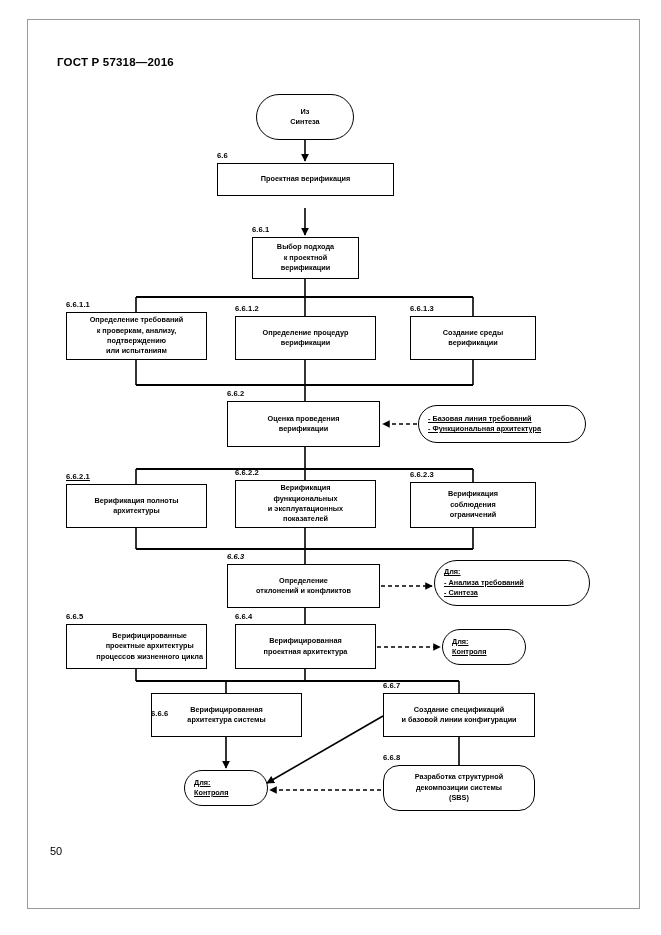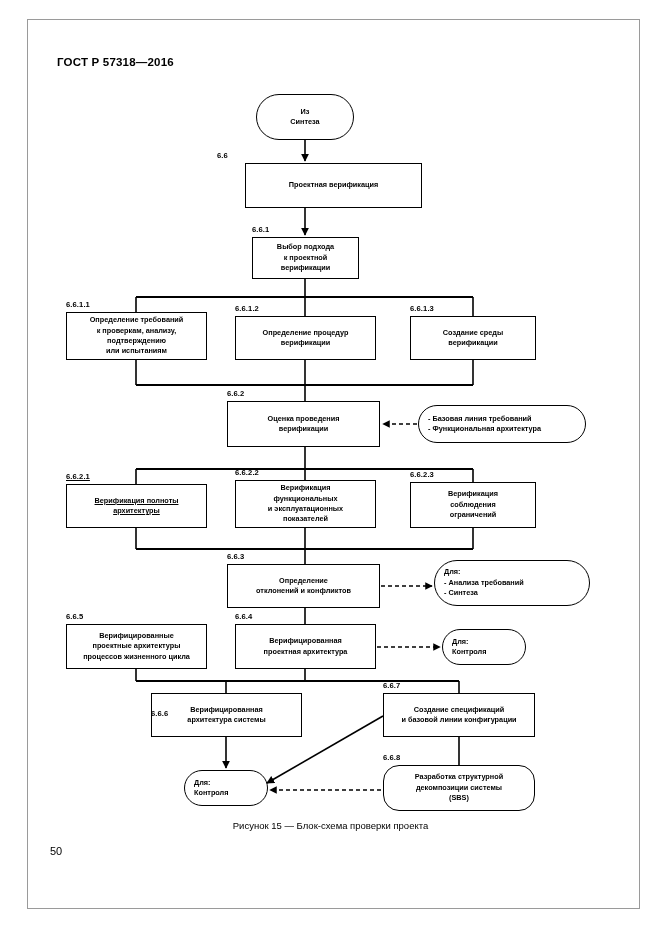--- a/index.html
+++ b/index.html
@@ -80,20 +80,21 @@
   }
   .node.oval {
     border: 1.8px solid #000000;
     border-radius: 999px;
   }
   .node .txt { display: block; }
   .node.left-align {
     justify-content: flex-start;
     text-align: left;
     padding-left: 9px;
+    text-decoration: underline;
   }
   .tag {
     position: absolute;
     font-size: 7.6px;
     font-weight: bold;
     white-space: nowrap;
     letter-spacing: 0.1px;
   }
 </style>
 </head>
@@ -164,21 +165,21 @@
       <line x1="377" y1="647" x2="440" y2="647" marker-end="url(#arrow)"></line>
 
       <line x1="381" y1="790" x2="270" y2="790" marker-end="url(#arrow)"></line>
     </g>
   </svg>
 
   <div id="nodes-layer">
       <div class="node oval" style="left: 256px; top: 94px; width: 98px; height: 46px;">
         <span class="txt">Из<br>Синтеза</span>
       </div>
-      <div class="node rect" style="left: 217px; top: 163px; width: 177px; height: 45px; margin-left: 28px;">
+      <div class="node rect" style="left: 217px; top: 163px; width: 177px; height: 33px;">
         <span class="txt">Проектная верификация</span>
       </div>
       <div class="tag" style="left: 217px; top: 151px;">6.6</div>
       <div class="node rect" style="left: 252px; top: 237px; width: 107px; height: 42px;">
         <span class="txt">Выбор подхода<br>к проектной<br>верификации</span>
       </div>
       <div class="tag" style="left: 252px; top: 225px;">6.6.1</div>
       <div class="node rect" style="left: 66px; top: 312px; width: 141px; height: 48px;">
         <span class="txt">Определение требований<br>к проверкам, анализу,<br>подтверждению<br>или испытаниям</span>
       </div>
@@ -191,40 +192,40 @@
         <span class="txt">Создание среды<br>верификации</span>
       </div>
       <div class="tag" style="left: 410px; top: 304px;">6.6.1.3</div>
       <div class="node rect" style="left: 227px; top: 401px; width: 153px; height: 46px;">
         <span class="txt">Оценка проведения<br>верификации</span>
       </div>
       <div class="tag" style="left: 227px; top: 389px;">6.6.2</div>
       <div class="node oval left-align" style="left: 418px; top: 405px; width: 168px; height: 38px;">
         <span class="txt">- Базовая линия требований<br>- Функциональная архитектура</span>
       </div>
-      <div class="node rect" style="left: 66px; top: 484px; width: 141px; height: 44px; text-decoration: underline;">
+      <div class="node rect" style="left: 66px; top: 484px; width: 141px; height: 44px;">
         <span class="txt">Верификация полноты<br>архитектуры</span>
       </div>
       <div class="tag" style="left: 66px; top: 472px; text-decoration: underline;">6.6.2.1</div>
       <div class="node rect" style="left: 235px; top: 480px; width: 141px; height: 48px;">
         <span class="txt">Верификация<br>функциональных<br>и эксплуатационных<br>показателей</span>
       </div>
       <div class="tag" style="left: 235px; top: 468px; text-align: right;">6.6.2.2</div>
       <div class="node rect" style="left: 410px; top: 482px; width: 126px; height: 46px;">
         <span class="txt">Верификация<br>соблюдения<br>ограничений</span>
       </div>
       <div class="tag" style="left: 410px; top: 470px;">6.6.2.3</div>
       <div class="node rect" style="left: 227px; top: 564px; width: 153px; height: 44px;">
         <span class="txt">Определение<br>отклонений и конфликтов</span>
       </div>
-      <div class="tag" style="left: 227px; top: 552px;">6.6.3</div>
+      <div class="tag" style="left: 227px; top: 552px; font-style: italic;">6.6.3</div>
       <div class="node oval left-align" style="left: 434px; top: 560px; width: 156px; height: 46px;">
         <span class="txt">Для:<br>- Анализа требований<br>- Синтеза</span>
       </div>
-      <div class="node rect" style="left: 66px; top: 624px; width: 141px; height: 45px;">
+      <div class="node rect" style="left: 66px; top: 624px; width: 141px; height: 45px; justify-content: flex-end;">
         <span class="txt">Верифицированные<br>проектные архитектуры<br>процессов жизненного цикла</span>
       </div>
       <div class="tag" style="left: 66px; top: 612px;">6.6.5</div>
       <div class="node rect" style="left: 235px; top: 624px; width: 141px; height: 45px;">
         <span class="txt">Верифицированная<br>проектная архитектура</span>
       </div>
       <div class="tag" style="left: 235px; top: 612px;">6.6.4</div>
       <div class="node oval left-align" style="left: 442px; top: 629px; width: 84px; height: 36px;">
         <span class="txt">Для:<br>Контроля</span>
       </div>
@@ -238,17 +239,16 @@
       <div class="tag" style="left: 383px; top: 681px;">6.6.7</div>
       <div class="node rect" style="left: 383px; top: 765px; width: 152px; height: 46px; border-radius: 16px;">
         <span class="txt">Разработка структурной<br>декомпозиции системы<br>(SBS)</span>
       </div>
       <div class="tag" style="left: 383px; top: 753px;">6.6.8</div>
       <div class="node oval left-align" style="left: 184px; top: 770px; width: 84px; height: 36px;">
         <span class="txt">Для:<br>Контроля</span>
       </div>
     </div>
 
-  <div class="figure-caption">Рисунок 15 — Блок-схема проверки проекта</div>
 
   <div class="page-number">50</div>
 
 </div>
 
 </body></html>

